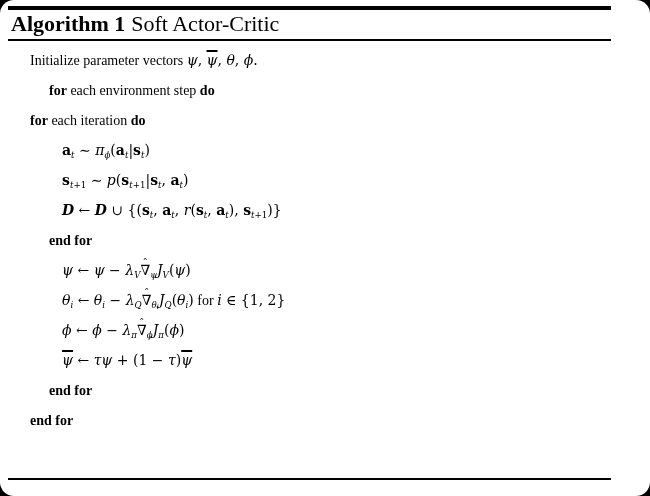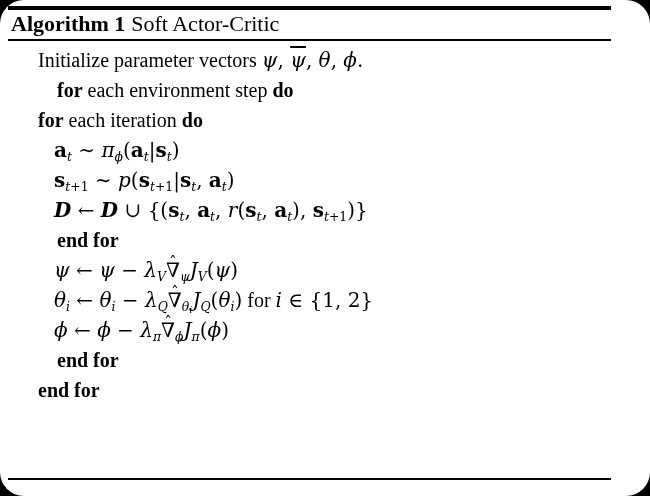--- a/index.html
+++ b/index.html
@@ -11,21 +11,21 @@
   html, body {
     width: 650px; height: 496px;
     background: var(--bg);
     overflow: hidden;
   }
   .paper {
     position: absolute;
     left: 0; top: 0;
     width: 650px; height: 496px;
     background: var(--paper);
-    border-radius: 24px;
+    border-radius: 14px;
     color: var(--ink);
   }
   .rule {
     position: absolute;
     left: 8px;
     width: 603px;
     background: var(--ink);
   }
   .rule-top    { top: 6px;   height: 4px; }
   .rule-mid    { top: 39px;  height: 2px; }
@@ -37,33 +37,33 @@
     font-family: "Liberation Serif", serif;
     font-size: 22px;
     line-height: 26px;
     white-space: nowrap;
   }
   .algo-title .label { font-weight: 700; }
   .algo-title .name  { font-weight: 400; margin-left: 6px; }
 
   .algo-body {
     position: absolute;
-    top: 45px; left: 8px;
+    top: 45px; left: 0;
     width: 616px;
-    font-size: 20px;
+    font-size: 14px;
     font-family: "DejaVu Serif", "DejaVu Sans", serif;
   }
   .line {
     height: 30px;
     line-height: 30px;
     white-space: nowrap;
   }
   .ind-0 { padding-left: 30px; }
   .ind-1 { padding-left: 49px; }
-  .ind-2 { padding-left: 46px; }
+  .ind-2 { padding-left: 62px; }
 
   
   .tk-k  { font-family: "Liberation Serif", serif; font-weight: 700; }   
   .tk-w  { font-family: "Liberation Serif", serif; }                     
   .tk-t  { font-family: "DejaVu Serif", "DejaVu Sans", serif; }          
   .tk-v  { font-style: italic; }                                         
   .tk-B  { font-weight: 700; }                                           
   .tk-cal{ font-style: italic; font-weight: 600; }                       
   .tk-vbar {
     font-style: italic;
@@ -97,17 +97,18 @@
       <div class="line ind-0"><span class="tk-w">Initialize parameter vectors </span><span class="tk-v">ψ</span><span class="tk-t">, </span><span class="tk-vbar">ψ</span><span class="tk-t">, </span><span class="tk-v">θ</span><span class="tk-t">, </span><span class="tk-v">ϕ</span><span class="tk-t">.</span></div>
       <div class="line ind-1"><span class="tk-k">for</span><span class="tk-w"> each environment step </span><span class="tk-k">do</span></div>
       <div class="line ind-0"><span class="tk-k">for</span><span class="tk-w"> each iteration </span><span class="tk-k">do</span></div>
       <div class="line ind-2"><span class="tk-B">a</span><span class="tk-s">t</span><span class="tk-t"> ∼ </span><span class="tk-v">π</span><span class="tk-s">ϕ</span><span class="tk-t">(</span><span class="tk-B">a</span><span class="tk-s">t</span><span class="tk-t">|</span><span class="tk-B">s</span><span class="tk-s">t</span><span class="tk-t">)</span></div>
       <div class="line ind-2"><span class="tk-B">s</span><span class="tk-s">t</span><span class="tk-n">+1</span><span class="tk-t"> ∼ </span><span class="tk-v">p</span><span class="tk-t">(</span><span class="tk-B">s</span><span class="tk-s">t</span><span class="tk-n">+1</span><span class="tk-t">|</span><span class="tk-B">s</span><span class="tk-s">t</span><span class="tk-t">, </span><span class="tk-B">a</span><span class="tk-s">t</span><span class="tk-t">)</span></div>
       <div class="line ind-2"><span class="tk-cal">D</span><span class="tk-t"> ← </span><span class="tk-cal">D</span><span class="tk-t"> ∪ {(</span><span class="tk-B">s</span><span class="tk-s">t</span><span class="tk-t">, </span><span class="tk-B">a</span><span class="tk-s">t</span><span class="tk-t">, </span><span class="tk-v">r</span><span class="tk-t">(</span><span class="tk-B">s</span><span class="tk-s">t</span><span class="tk-t">, </span><span class="tk-B">a</span><span class="tk-s">t</span><span class="tk-t">), </span><span class="tk-B">s</span><span class="tk-s">t</span><span class="tk-n">+1</span><span class="tk-t">)}</span></div>
       <div class="line ind-1"><span class="tk-k">end for</span></div>
       <div class="line ind-2"><span class="tk-v">ψ</span><span class="tk-t"> ← </span><span class="tk-v">ψ</span><span class="tk-t"> − </span><span class="tk-v">λ</span><span class="tk-s">V</span><span class="tk-nh"><span class="hat">ˆ</span>∇</span><span class="tk-s">ψ</span><span class="tk-v">J</span><span class="tk-s">V</span><span class="tk-t">(</span><span class="tk-v">ψ</span><span class="tk-t">)</span></div>
       <div class="line ind-2"><span class="tk-v">θ</span><span class="tk-s">i</span><span class="tk-t"> ← </span><span class="tk-v">θ</span><span class="tk-s">i</span><span class="tk-t"> − </span><span class="tk-v">λ</span><span class="tk-s">Q</span><span class="tk-nh"><span class="hat">ˆ</span>∇</span><span class="tk-s">θ</span><span class="tk-ss">i</span><span class="tk-v">J</span><span class="tk-s">Q</span><span class="tk-t">(</span><span class="tk-v">θ</span><span class="tk-s">i</span><span class="tk-t">)</span><span class="tk-w"> for </span><span class="tk-v">i</span><span class="tk-t"> ∈ {1, 2}</span></div>
       <div class="line ind-2"><span class="tk-v">ϕ</span><span class="tk-t"> ← </span><span class="tk-v">ϕ</span><span class="tk-t"> − </span><span class="tk-v">λ</span><span class="tk-s">π</span><span class="tk-nh"><span class="hat">ˆ</span>∇</span><span class="tk-s">ϕ</span><span class="tk-v">J</span><span class="tk-s">π</span><span class="tk-t">(</span><span class="tk-v">ϕ</span><span class="tk-t">)</span></div>
+      <div class="line ind-2"><span class="tk-vbar">ψ</span><span class="tk-t"> ← </span><span class="tk-v">τψ</span><span class="tk-t"> + (1 − </span><span class="tk-v">τ</span><span class="tk-t">)</span><span class="tk-vbar">ψ</span></div>
       <div class="line ind-1"><span class="tk-k">end for</span></div>
       <div class="line ind-0"><span class="tk-k">end for</span></div>
     </div>
   <div class="rule rule-bottom"></div>
 </div>
 
 </body></html>

